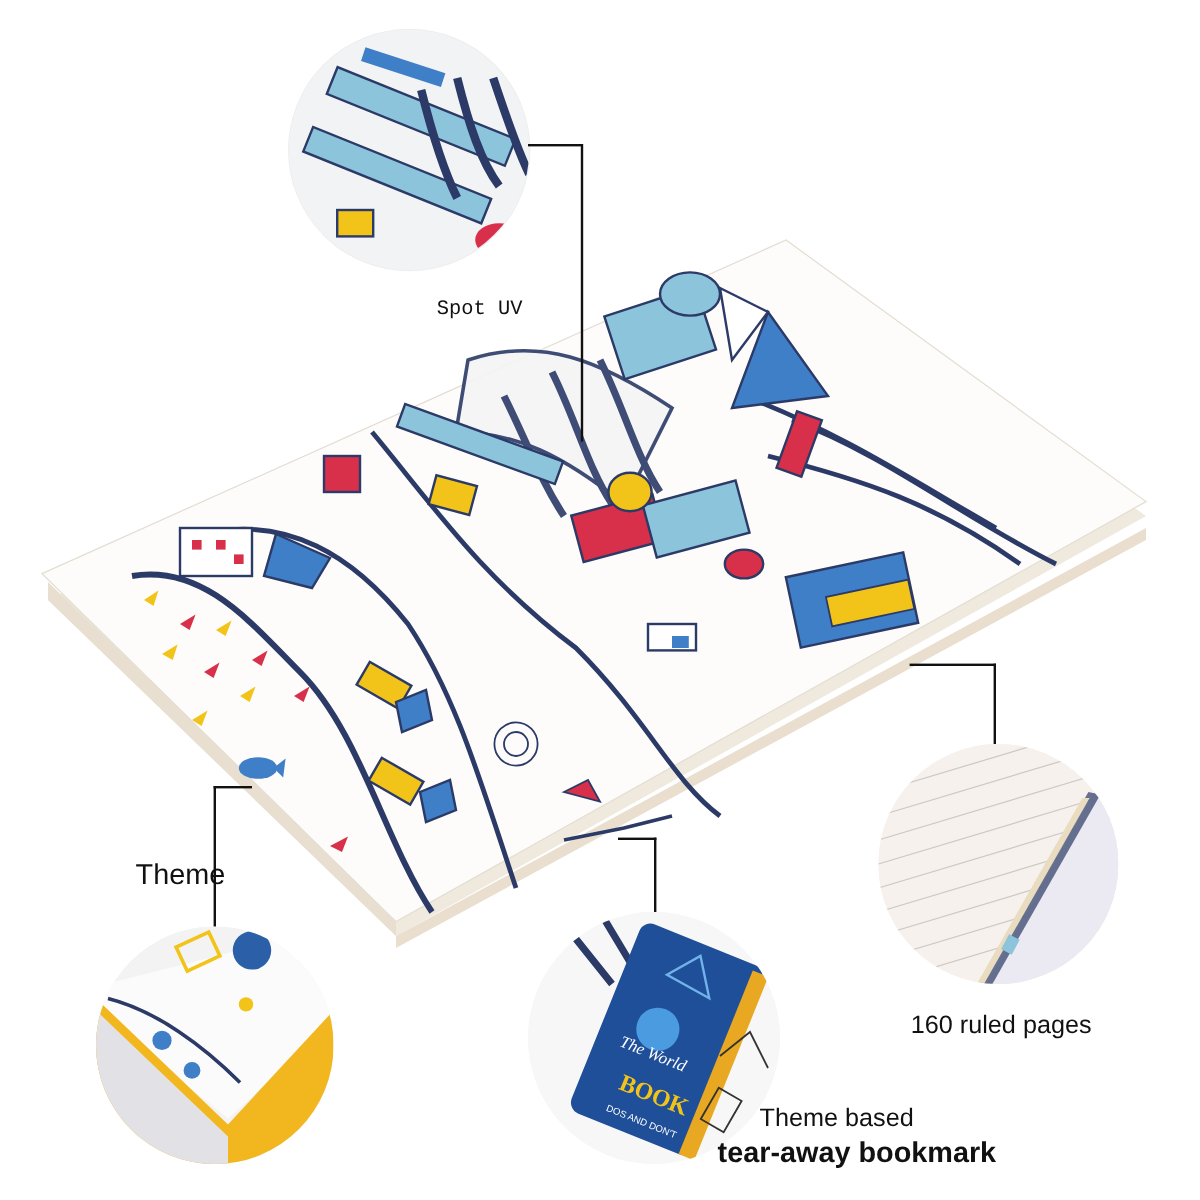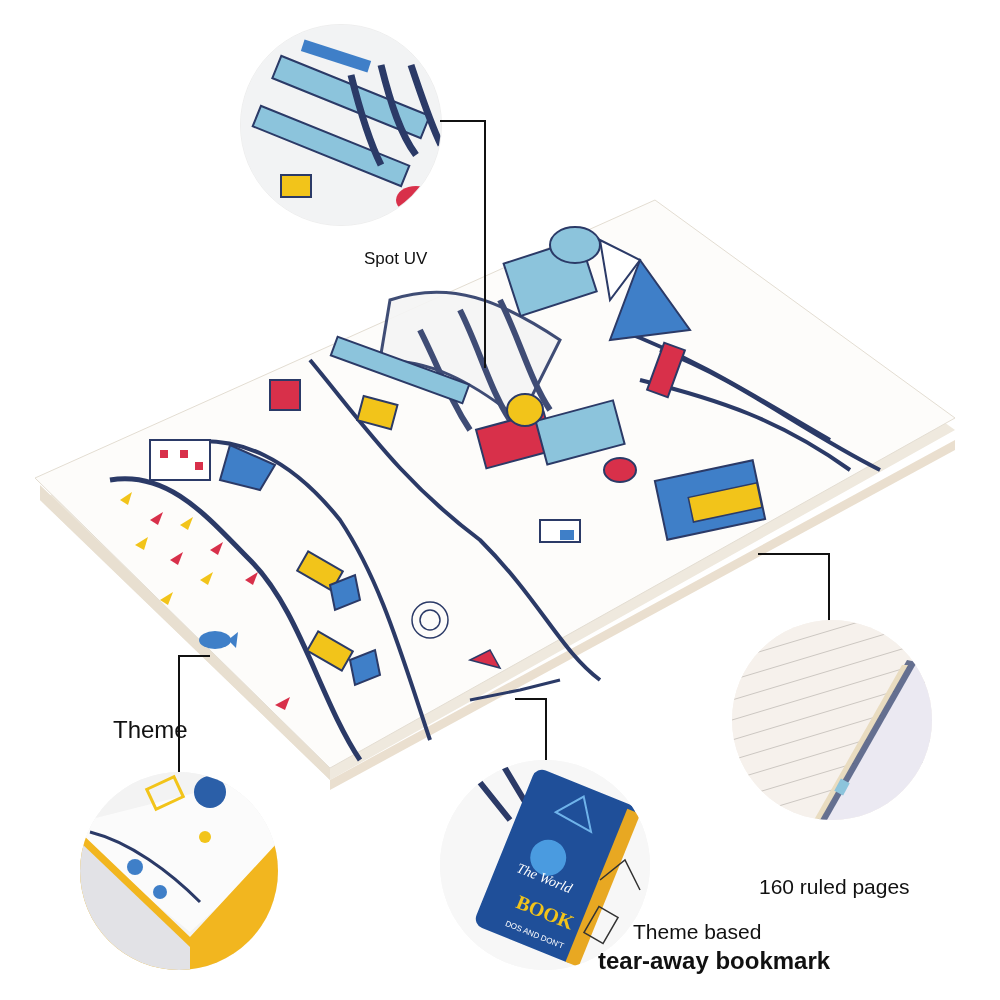--- a/index.html
+++ b/index.html
@@ -99,21 +99,21 @@
     <path d="M110,50 C120,90 130,120 140,140" stroke="#2b3a67" stroke-width="7" fill="none"></path>
     <path d="M140,40 C150,80 160,110 175,130" stroke="#2b3a67" stroke-width="7" fill="none"></path>
     <path d="M170,40 C180,70 190,100 200,120" stroke="#2b3a67" stroke-width="7" fill="none"></path>
     <rect x="40" y="150" width="30" height="22" fill="#f2c41a" stroke="#2b3a67" stroke-width="2"></rect>
     <ellipse cx="175" cy="175" rx="20" ry="14" fill="#d8304a"></ellipse>
     <rect x="60" y="25" width="70" height="12" fill="#3f7fc8" transform="rotate(18 95 31)"></rect>
   </svg>
 </div>
 <div class="line" style="left:440px; top:120px; width:45px; height:2px;"></div>
 <div class="line" style="left:484px; top:120px; width:2px; height:248px;"></div>
-<div class="label" style="left:364px; top:249px; font-size:17px;">Spot UV</div>
+<div class="label" style="left:364px; top:249px; font-size:17px;font-family:Liberation Mono, monospace;">Spot UV</div>
 
 <div class="line" style="left:178px; top:655px; width:32px; height:2px;"></div>
 <div class="line" style="left:178px; top:655px; width:2px; height:155px;"></div>
 <div class="label" style="left:113px; top:716px; font-size:24px;">Theme</div>
 <div class="circle" style="left:80px; top:772px; width:198px; height:198px; background:#f4f4f4;">
   <svg width="198" height="198" viewBox="0 0 198 198">
     <rect width="198" height="198" fill="#f3f3f3"></rect>
     <polygon points="0,50 198,0 198,80 110,160 0,70" fill="#fbfbfb"></polygon>
     <polygon points="0,60 110,165 198,70 198,198 0,198" fill="#f2b61f"></polygon>
     <polygon points="0,70 110,175 110,198 0,198" fill="#e2e2e6"></polygon>
@@ -142,21 +142,21 @@
       <line x1="0" y1="160" x2="200" y2="100"></line>
       <line x1="0" y1="180" x2="200" y2="120"></line>
       <line x1="0" y1="200" x2="200" y2="140"></line>
     </g>
     <polygon points="180,40 200,40 200,200 90,200" fill="#ebe9f2"></polygon>
     <polygon points="175,40 185,42 95,200 85,200" fill="#2b3a67" opacity="0.7"></polygon>
     <polygon points="170,45 176,45 88,200 82,200" fill="#e9dcc0"></polygon>
     <rect x="105" y="160" width="10" height="14" fill="#8cc4dc" transform="rotate(28 110 167)"></rect>
   </svg>
 </div>
-<div class="label" style="left:759px; top:843px; font-size:21px;margin-top:32px;">160 ruled pages</div>
+<div class="label" style="left:759px; top:843px; font-size:21px;">160 ruled pages</div>
 
 <div class="line" style="left:515px; top:698px; width:32px; height:2px;"></div>
 <div class="line" style="left:545px; top:698px; width:2px; height:132px;"></div>
 <div class="circle" style="left:440px; top:760px; width:210px; height:210px; background:#f6f6f6;">
   <svg width="210" height="210" viewBox="0 0 210 210">
     <rect width="210" height="210" fill="#f7f7f7"></rect>
     <path d="M30,10 L70,60 M60,0 L90,50" stroke="#2b3a67" stroke-width="6" fill="none"></path>
 
     <g transform="rotate(22 110 120)">
       <rect x="55" y="20" width="110" height="170" rx="10" fill="#1f4f99"></rect>

